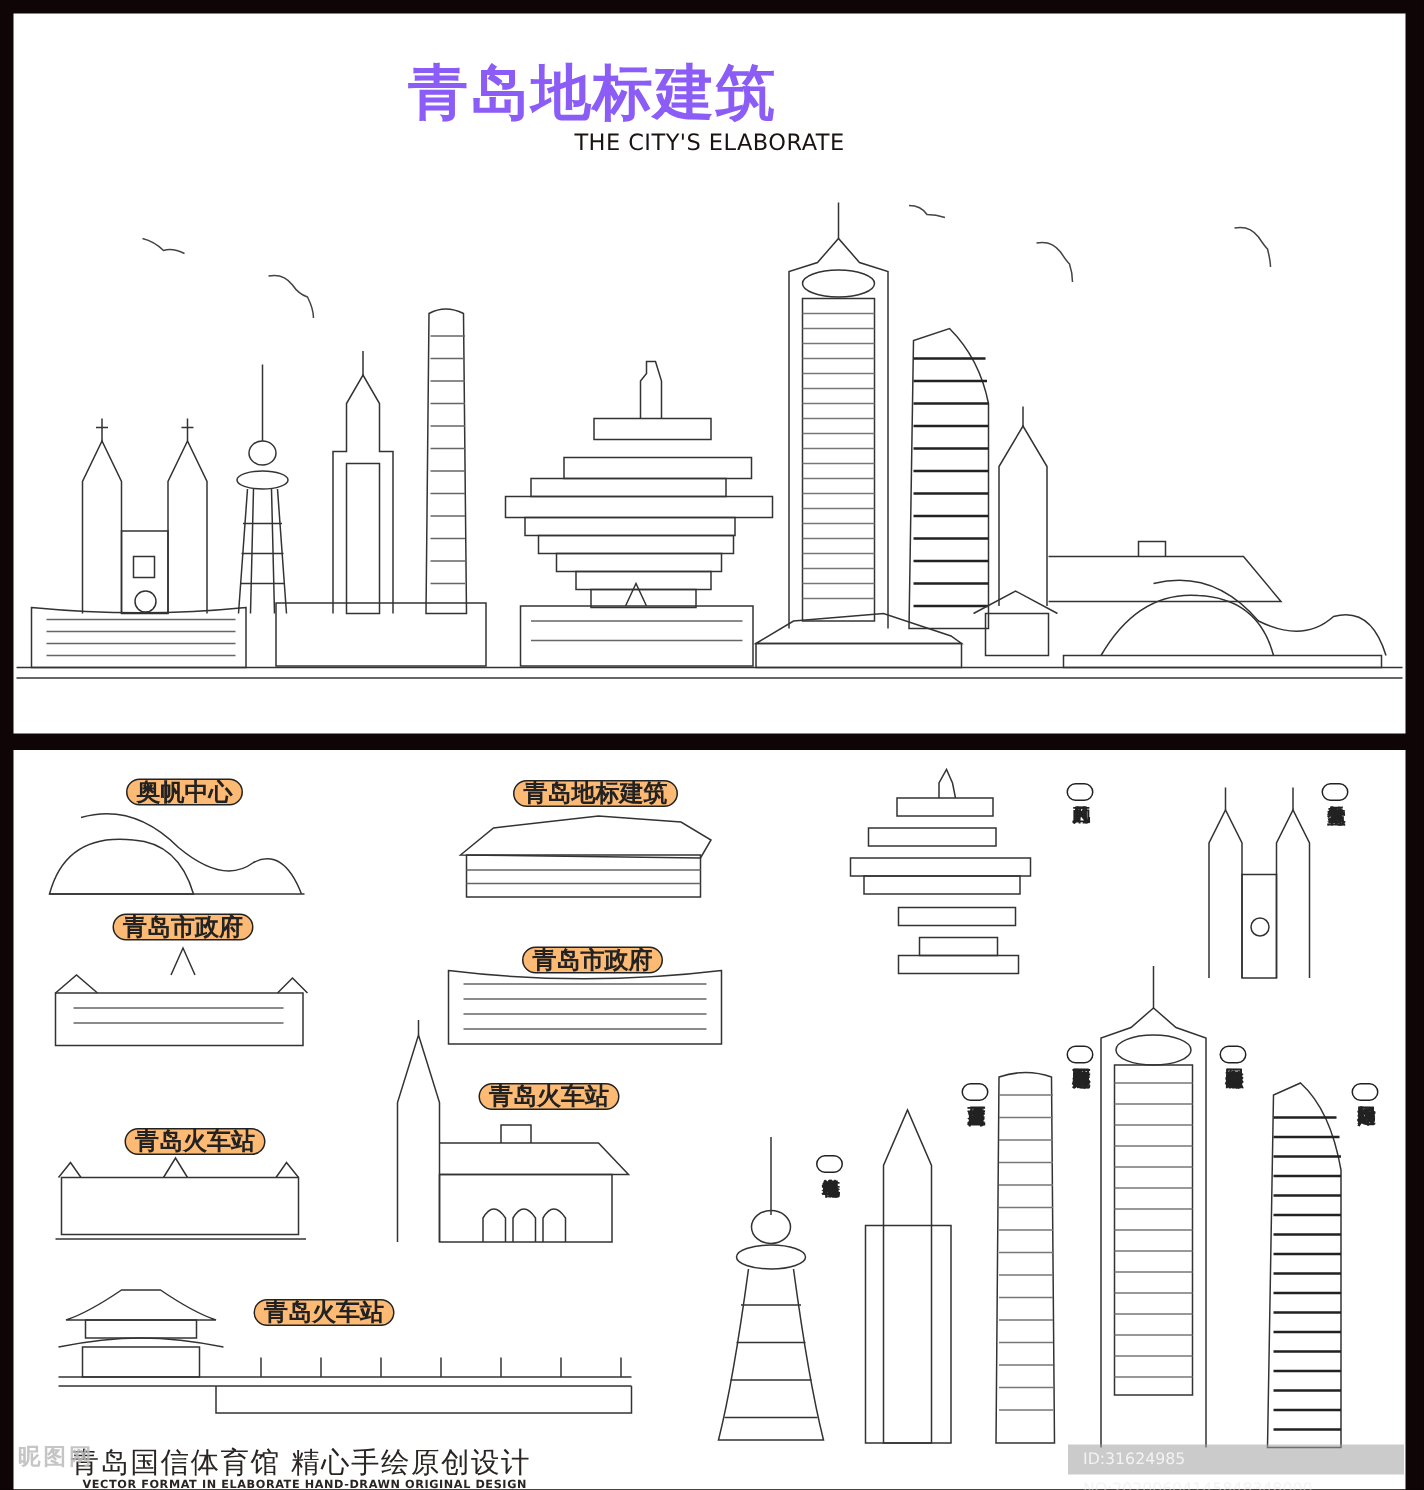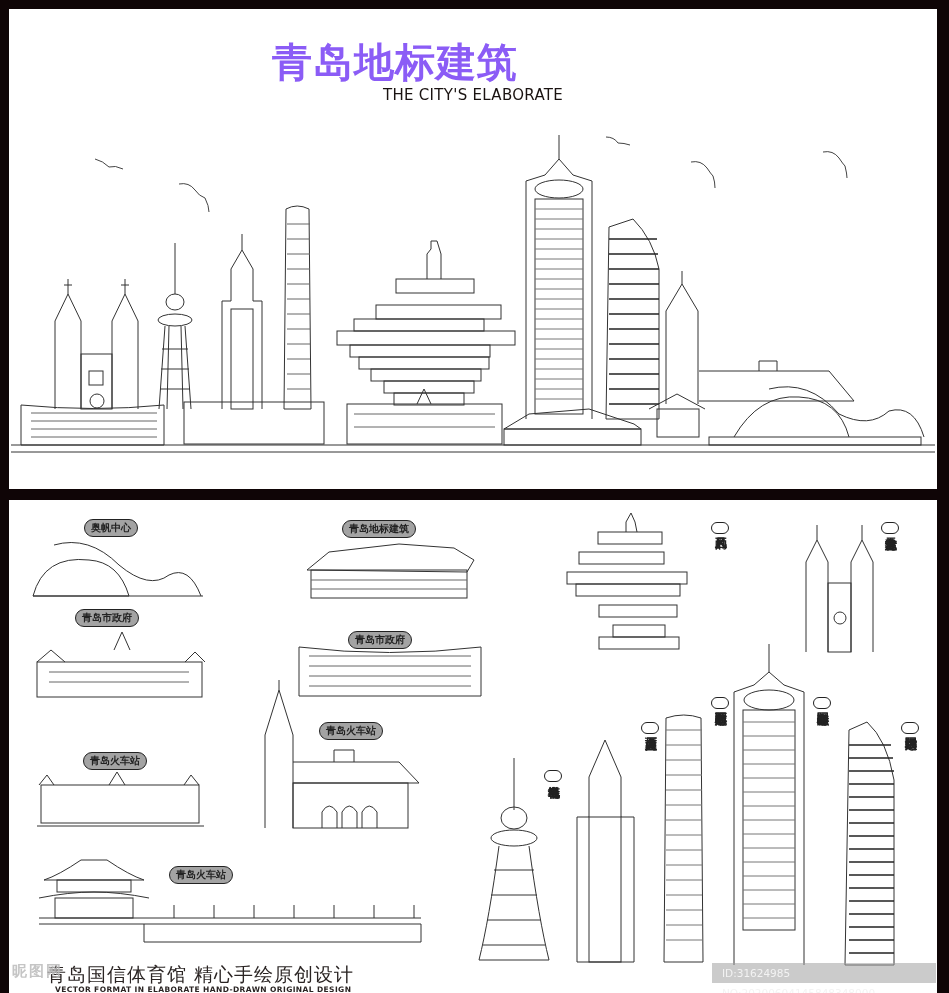--- a/index.html
+++ b/index.html
@@ -4,21 +4,21 @@
 <style>
   * { box-sizing: border-box; margin: 0; padding: 0; }
   html, body { width: 949px; height: 993px; background: #0f0506; overflow: hidden; font-family: "DejaVu Sans", sans-serif; }
   .canvas { position: relative; width: 949px; height: 993px; background: #0f0506; }
   .panel { position: absolute; background: #ffffff; }
   #panel-top { left: 9px; top: 9px; width: 928px; height: 480px; }
   #panel-bottom { left: 9px; top: 500px; width: 928px; height: 493px; }
   .title-cn { position: absolute; left: 0; width: 772px; top: 30px; text-align: center; font-size: 40px; font-weight: bold; color: #8b5cf6; letter-spacing: 1px; line-height: 46px; }
   .title-en { position: absolute; left: 0; width: 928px; top: 77px; text-align: center; font-size: 15px; color: #1a1311; line-height: 18px; letter-spacing: 0.3px; }
   svg { position: absolute; left: 0; top: 0; }
-  .pill { position: absolute; border: 1.2px solid #222; border-radius: 12px; background: #a3a3a3; font-size: 10px; font-weight: bold; color: #222; line-height: 16px; padding: 0 6px; white-space: nowrap; }
+  .pill { position: absolute; border: 1.2px solid #222; border-radius: 12px; background: #fdba74; font-size: 16px; font-weight: bold; color: #222; line-height: 16px; padding: 0 6px; white-space: nowrap; }
   .vpill { position: absolute; border: 1.2px solid #222; border-radius: 10px; background: #fff; font-size: 12px; font-weight: bold; color: #222; width: 18px; text-align: center; padding: 5px 0; line-height: 15px; writing-mode: vertical-rl; text-orientation: upright; }
   .footer-cn { position: absolute; left: 47px; top: 962px; font-size: 19px; color: #2a2423; letter-spacing: 1px; }
   .footer-en { position: absolute; left: 55px; top: 985px; font-size: 7.5px; color: #2a2423; letter-spacing: 0.4px; font-weight: bold; }
   .watermark-logo { position: absolute; left: 12px; top: 962px; font-size: 15px; color: #bbb; font-weight: bold; opacity: 0.85; letter-spacing: 2px; }
   .watermark-id { position: absolute; left: 712px; top: 963px; width: 224px; height: 20px; background: rgba(160,160,160,0.55); color: #f3f3f3; font-size: 10.5px; line-height: 20px; padding-left: 10px; }
 </style>
 </head>
 <body>
 
 <div class="canvas">

